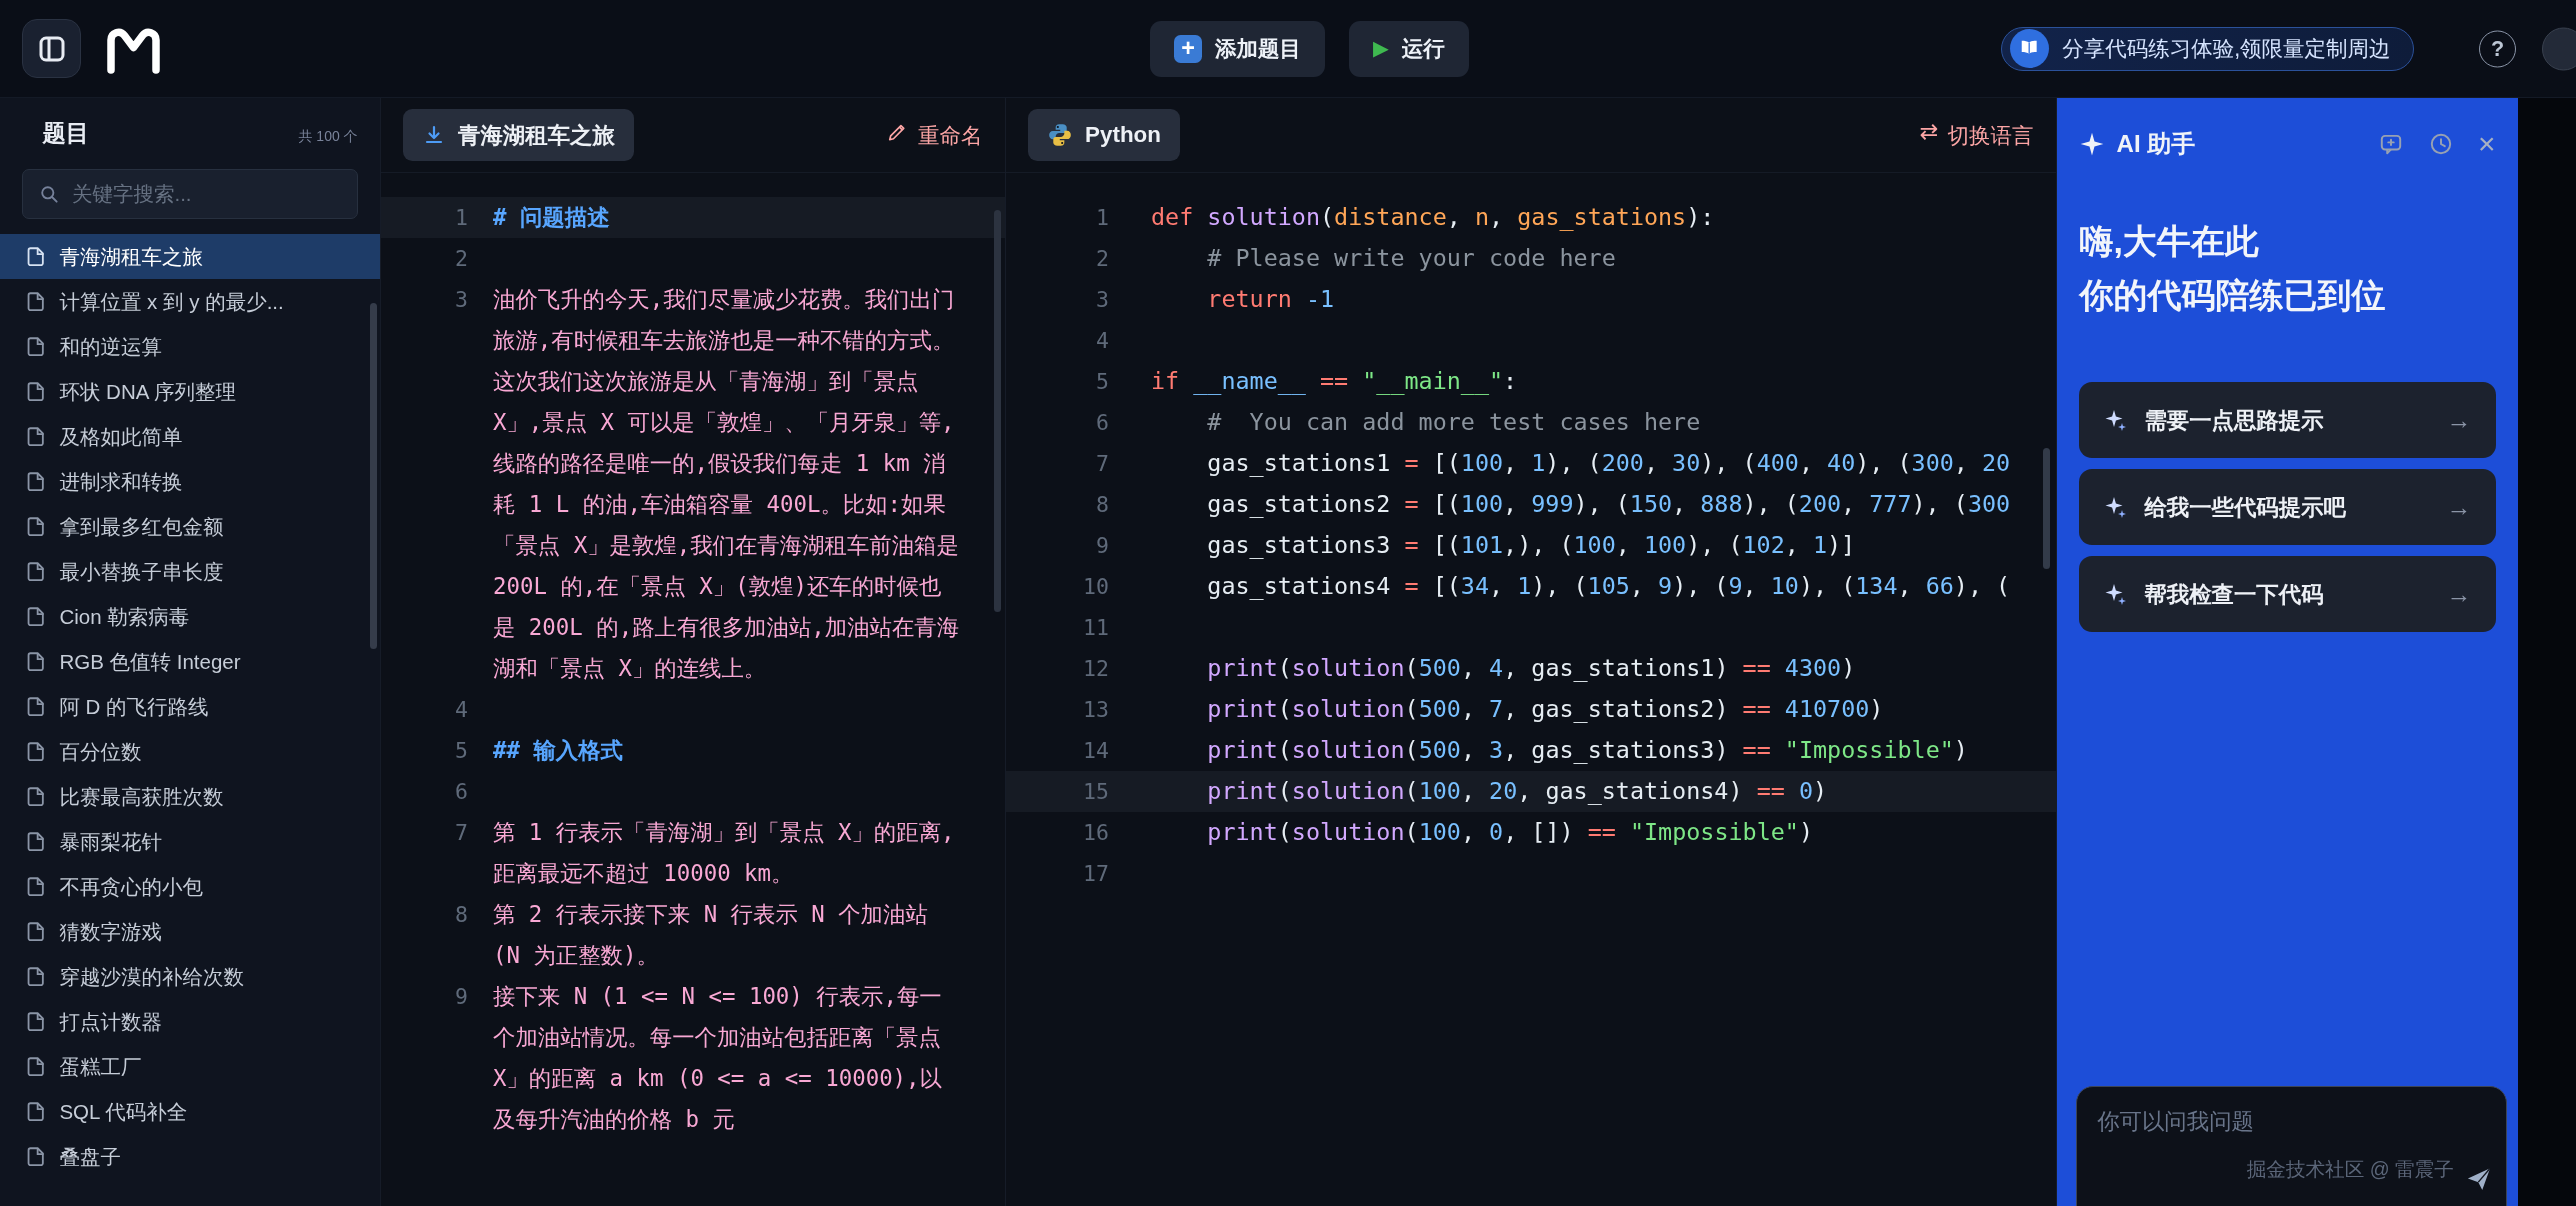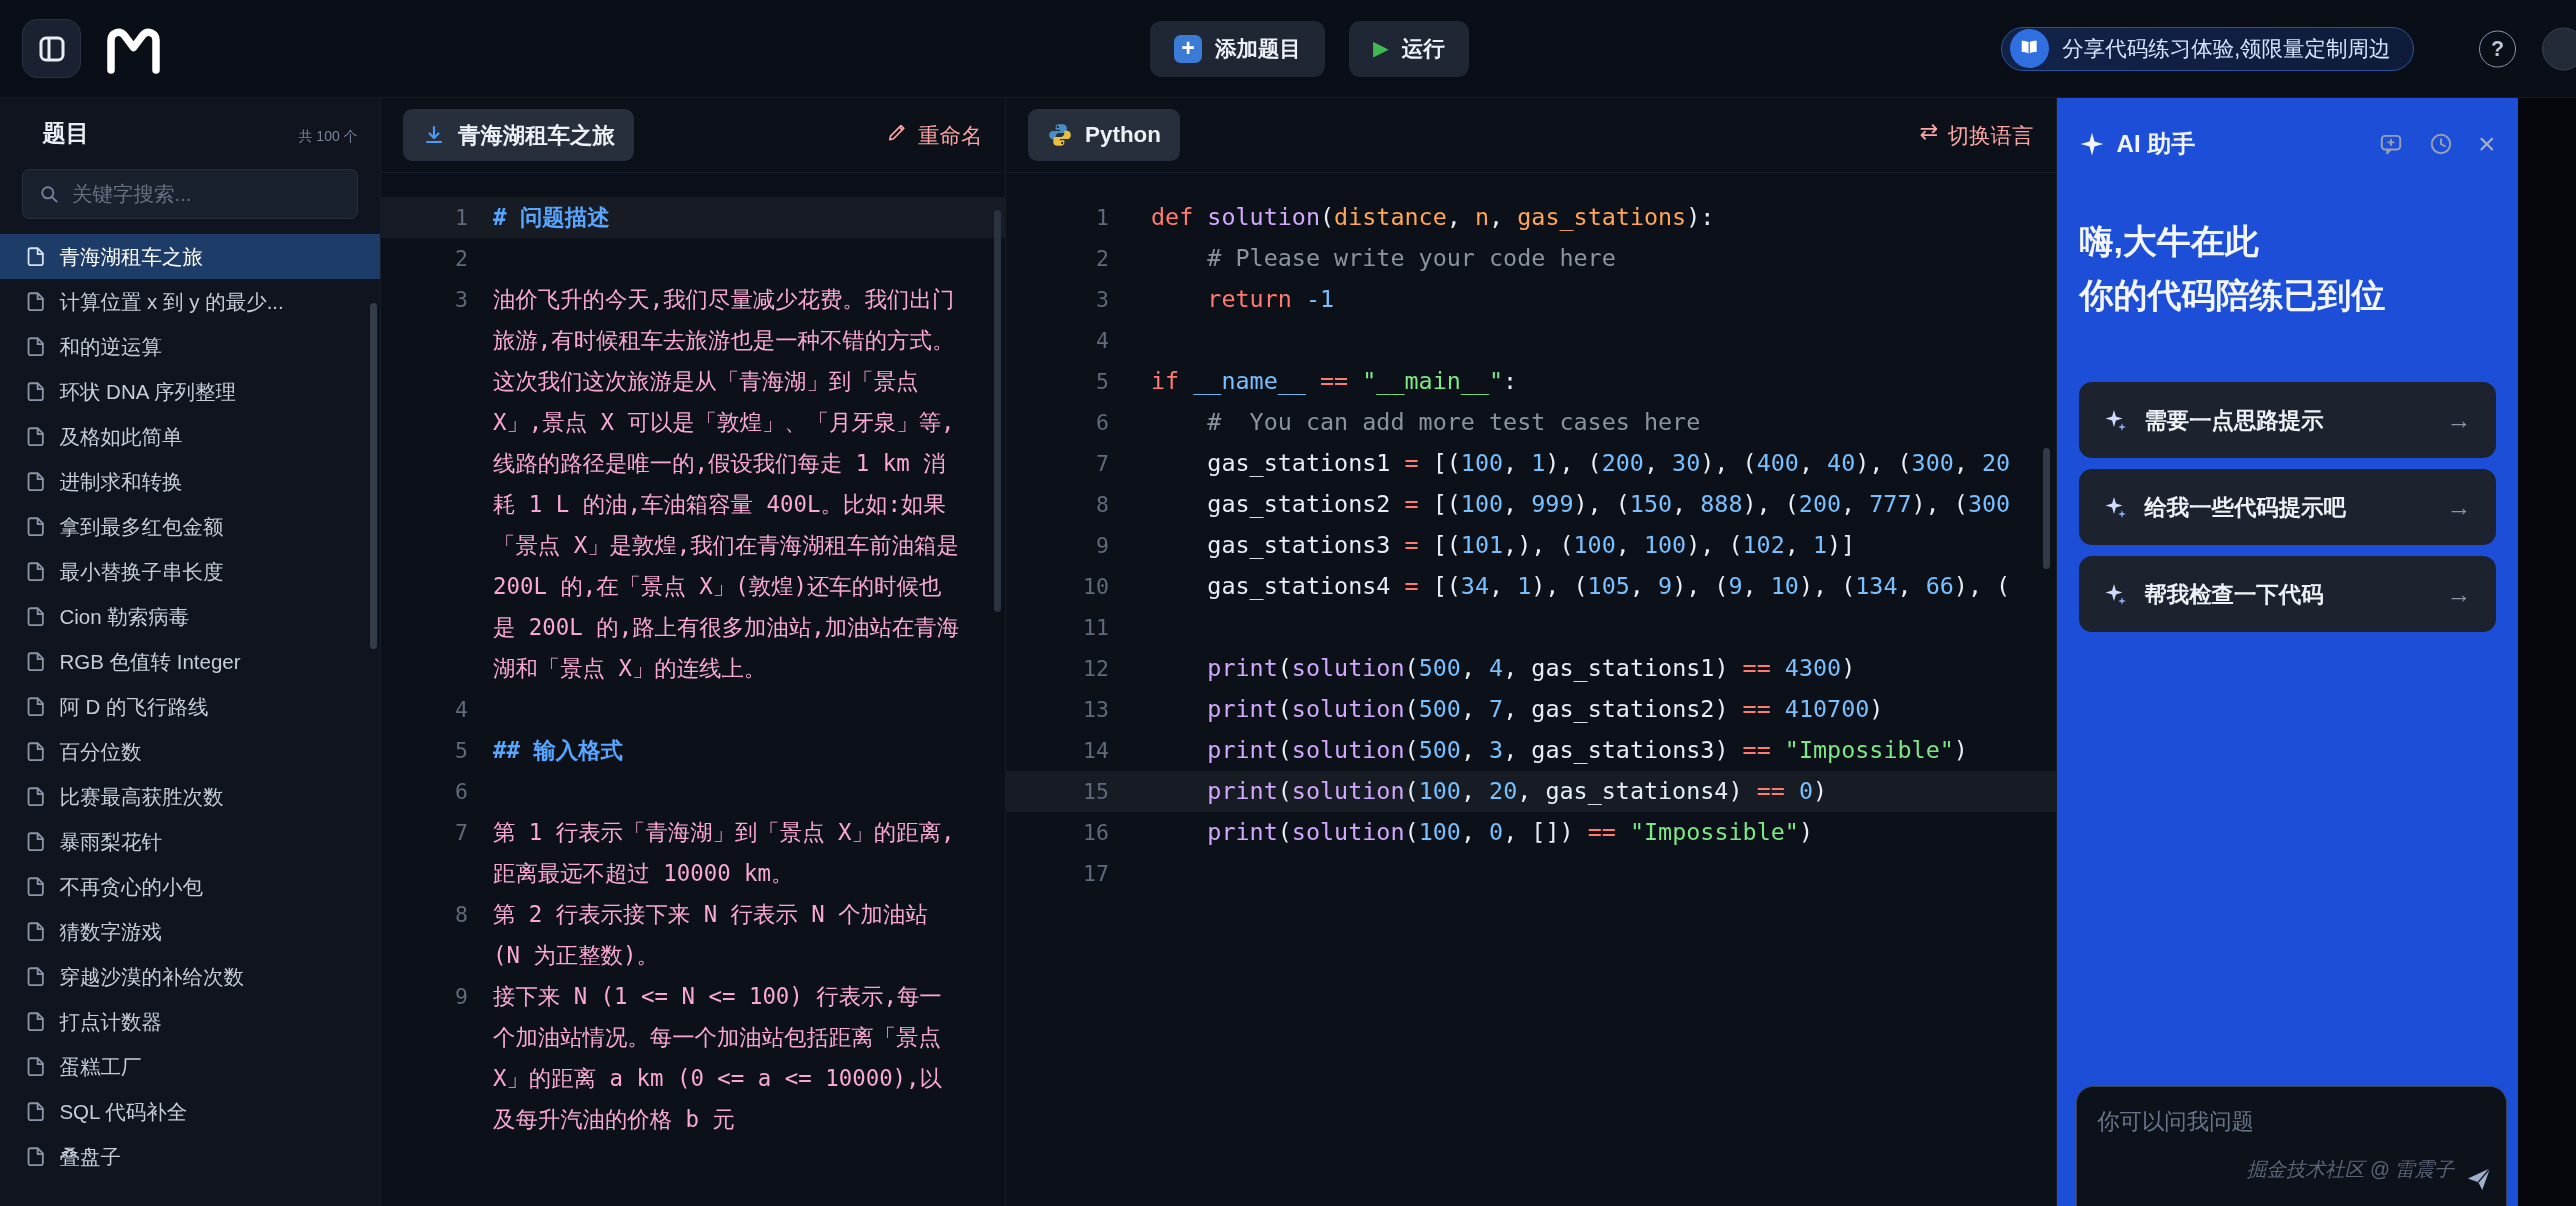--- a/index.html
+++ b/index.html
@@ -72,21 +72,21 @@
   .ai-actions { display:flex; align-items:center; gap:24px; color:#97a1b3; }
   .ai-actions > span { cursor:pointer; display:flex; align-items:center; }
   .ai-close { font-size:30px; line-height:1; color:#a7b1c2; }
   .ai-greet { margin:54px 22.4px 0 22.4px; font-size:34px; font-weight:700; line-height:54px; color:#f2f5fa; }
   .ai-cards { margin:60px 22.4px 0 22.4px; display:flex; flex-direction:column; gap:11.2px; }
   .ai-card { height:76px; border-radius:13px; background:#1c222e; display:flex; align-items:center; gap:17px; padding:0 24px; cursor:pointer; }
   .card-label { font-size:22.4px; font-weight:600; color:#eef1f6; }
   .card-arrow { margin-left:auto; font-size:25px; color:#8b95a7; }
   .ai-input { position:absolute; left:18.7px; right:11.2px; top:988px; height:280px; border:1.9px solid #3c4557; border-radius:17px; background:#0d1119; }
   .ai-ph { padding:18.7px 20.5px 0 20.5px; font-size:22.4px; color:#69758a; }
-  .ai-mark { position:absolute; right:52px; top:69px; font-size:19.6px; color:#5b6679;font-style:italic; }
+  .ai-mark { position:absolute; right:52px; top:69px; font-size:19.6px; color:#5b6679; }
   .ai-send { position:absolute; right:13px; top:78px; cursor:pointer; }
 </style>
 </head>
 <body>
 
 <div id="app">
 
   <header class="topbar">
     <div class="tb-left">
       <button class="app-btn">

